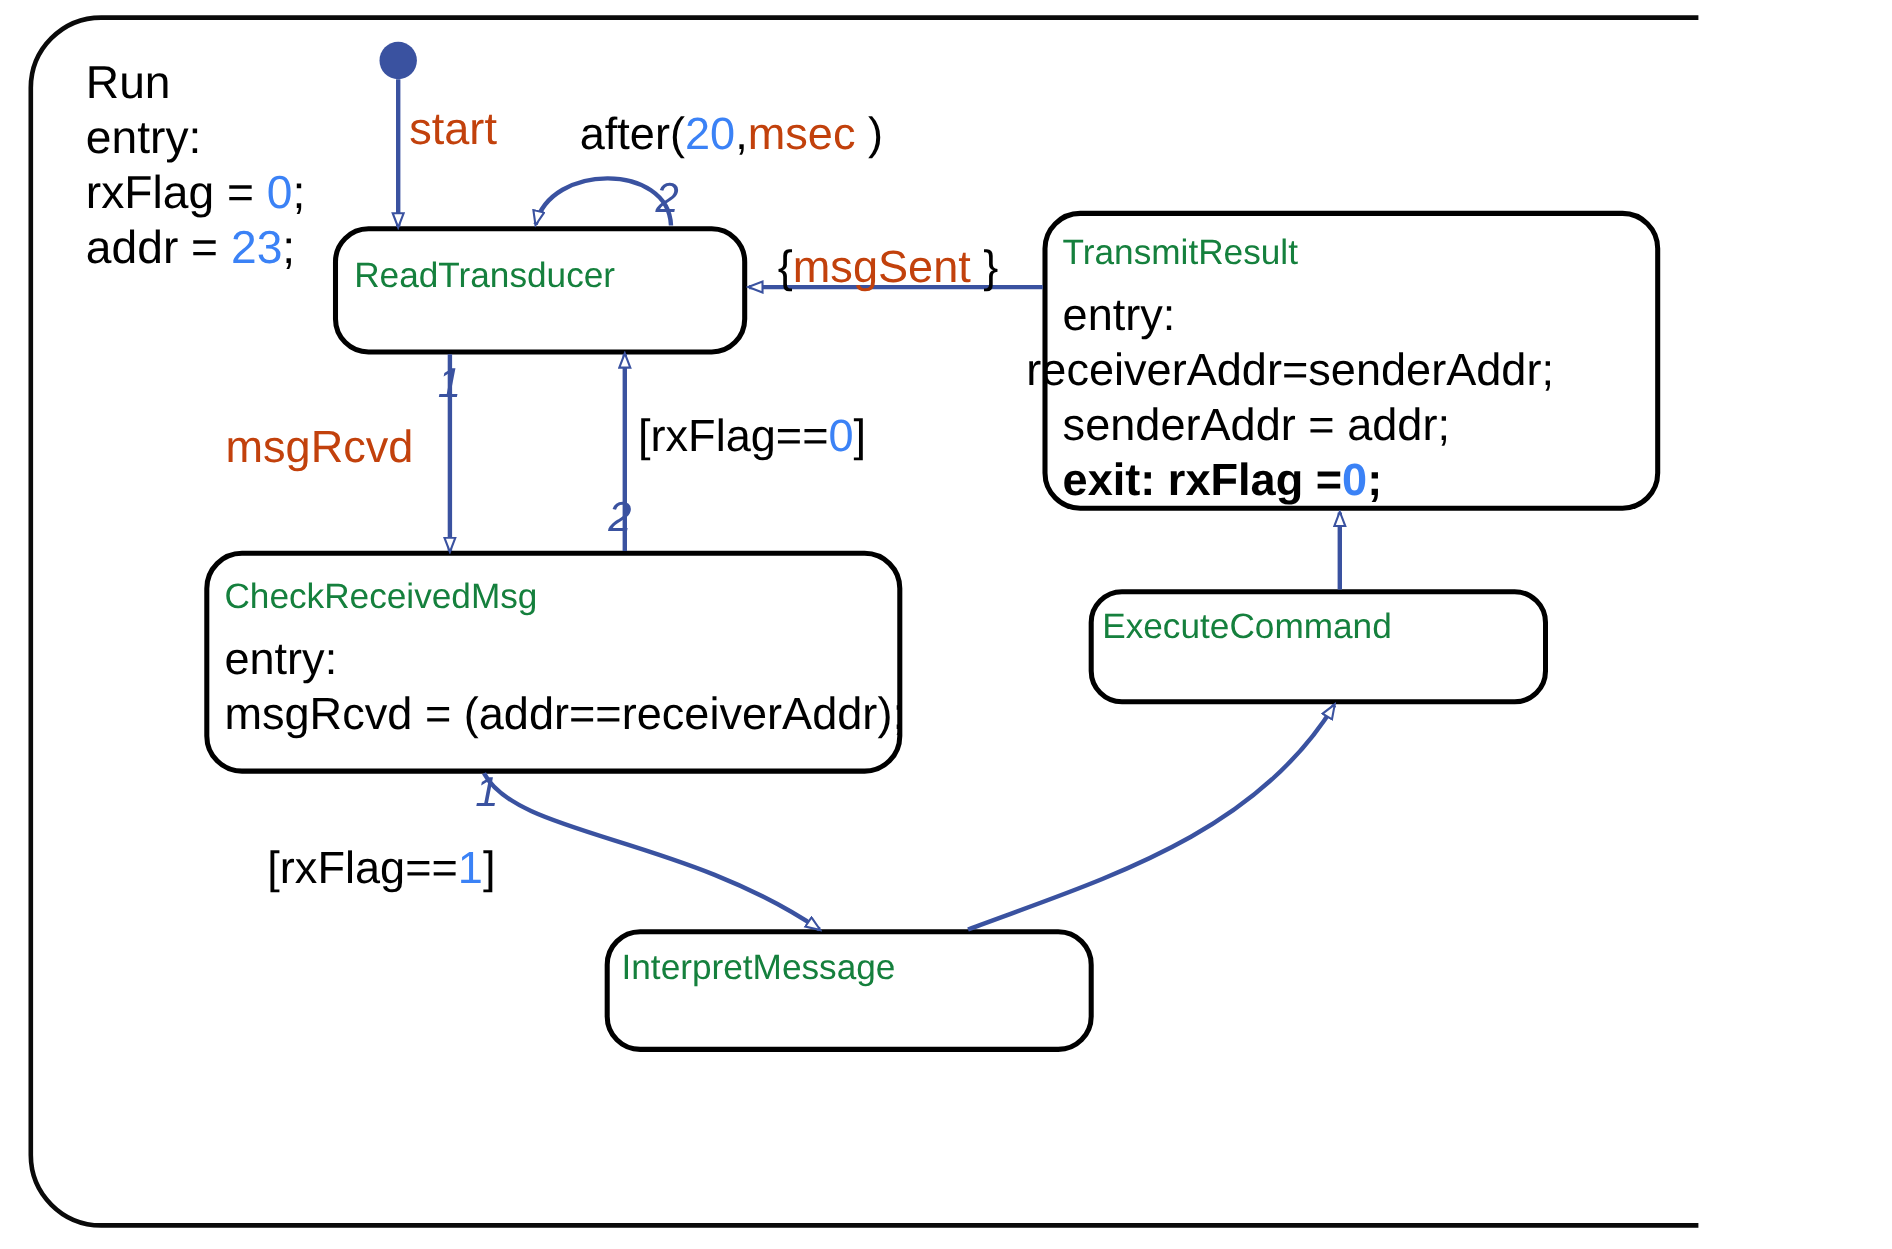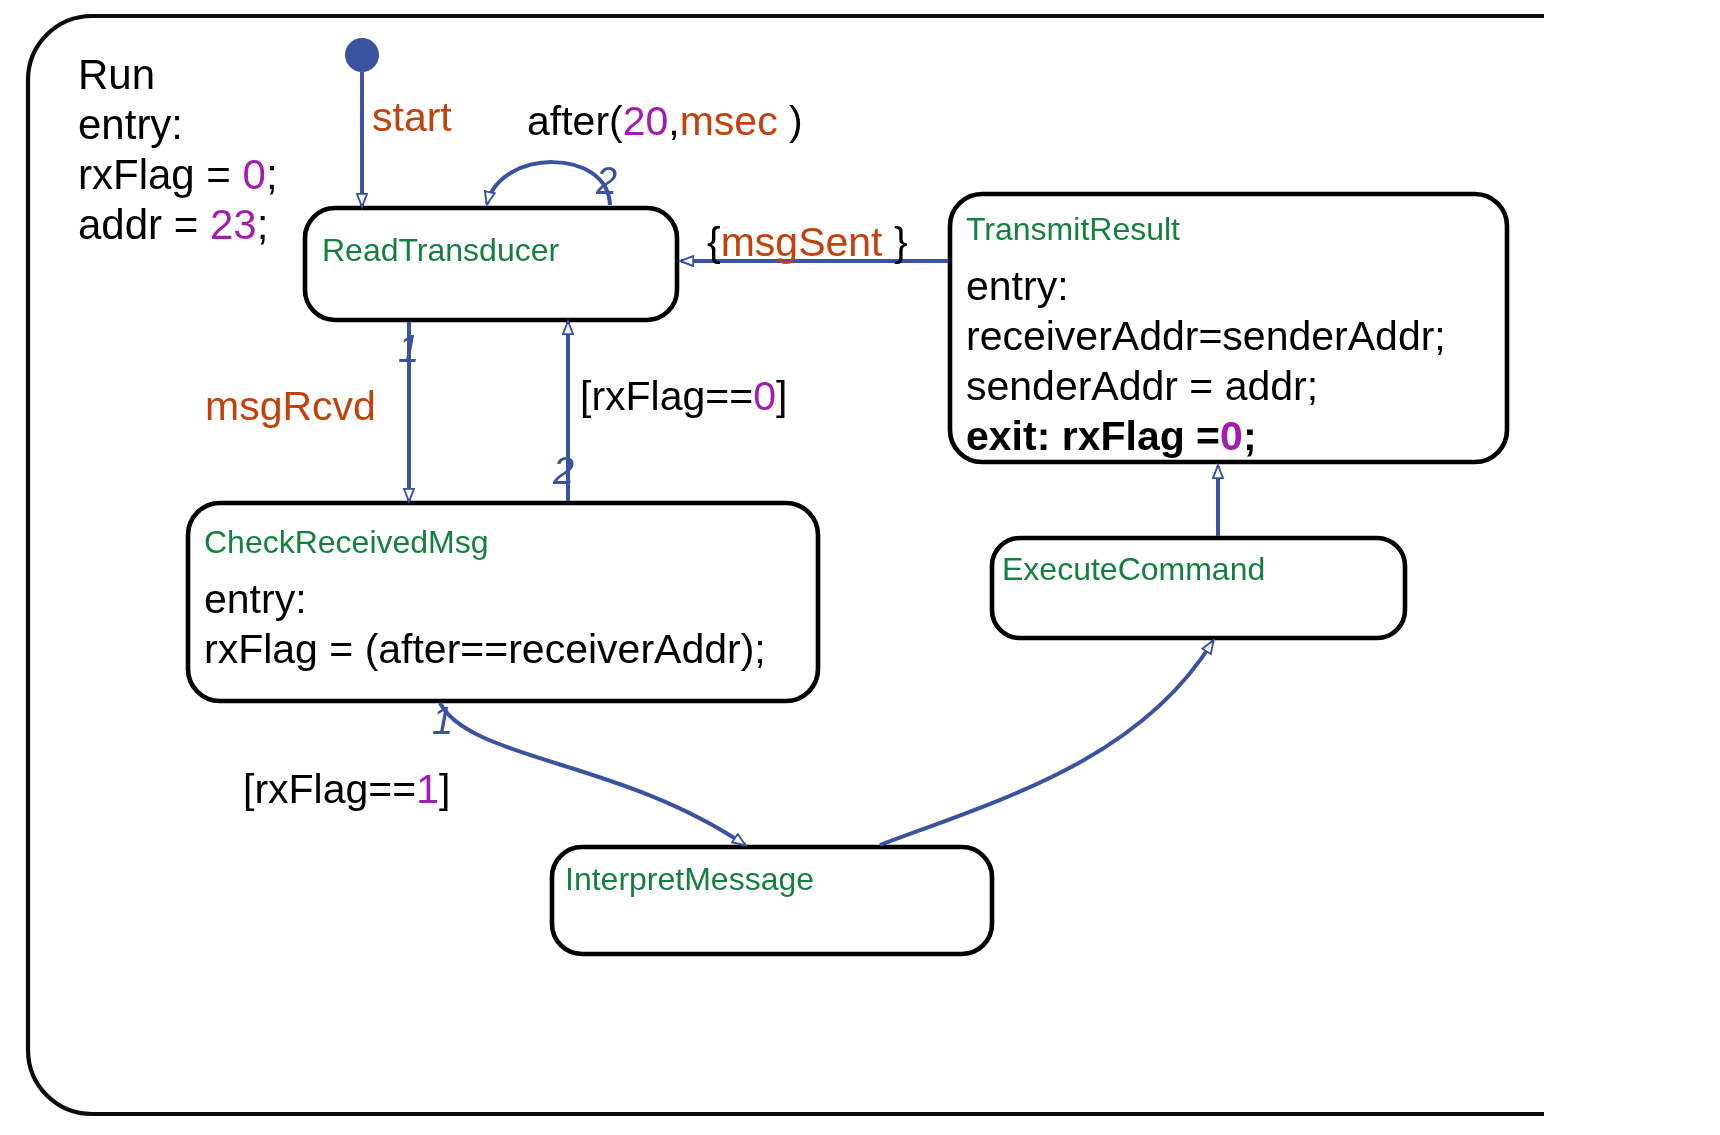--- a/index.html
+++ b/index.html
@@ -6,21 +6,21 @@
   body{font-family:"Liberation Sans", sans-serif;}
   #stage{position:relative;width:1544px;height:1135px;background:#fff;overflow:hidden;}
   #svg{position:absolute;left:0;top:0;width:1720px;height:1135px;}
   .txt{position:absolute;white-space:pre;line-height:1.18;color:#000;}
   .state-label{font-size:32px;color:#15803d;}
   .body-line{font-size:41px;color:#000;}
   .run-line{font-size:42px;color:#000;}
   .tlabel{font-size:41px;}
   .c-blue{color:#000000;}
   .c-orange{color:#c2410c;text-align:center;}
-  .c-magenta{color:#a21caf;margin-top:32px;}
+  .c-magenta{color:#3b82f6;margin-top:32px;}
   .prio{position:absolute;font-size:38px;font-style:italic;color:#3a52a0;}
   .corner-num{position:absolute;font-size:52px;font-style:italic;font-weight:bold;color:#ece3cf;}
 </style>
 </head>
 <body>
 
 <div id="stage">
 
   <svg id="svg" viewBox="0 0 1720 1135">
     <defs>
@@ -84,25 +84,25 @@
   <div class="txt tlabel" style="left:707px;top:218px;"><span class="c-blue">{</span><span class="c-orange">msgSent</span><span class="c-blue"> }</span></div>
 
   <div class="prio" style="left:432px;top:700px;">1</div>
 
   <div class="txt tlabel" style="left:243px;top:765px;"><span class="c-blue">[rxFlag==</span><span class="c-magenta">1</span><span class="c-blue">]</span></div>
 
   <div class="txt state-label" style="left:322px;top:232px;">ReadTransducer</div>
 
   <div class="txt state-label" style="left:966px;top:211px;">TransmitResult</div>
   <div class="txt body-line" style="left:966px;top:262px;">entry:</div>
-  <div class="txt body-line" style="left:966px;top:312px;">receiverAddr=senderAddr;</div>
+  <div class="txt body-line" style="left:933px;top:312px;">receiverAddr=senderAddr;</div>
   <div class="txt body-line" style="left:966px;top:362px;">senderAddr = addr;</div>
   <div class="txt body-line" style="left:966px;top:412px;font-weight:bold;"><span>exit: rxFlag =</span><span class="c-magenta">0</span><span>;</span></div>
 
   <div class="txt state-label" style="left:204px;top:524px;">CheckReceivedMsg</div>
   <div class="txt body-line" style="left:204px;top:575px;">entry:</div>
-  <div class="txt body-line" style="left:204px;top:625px;">rxFlag = (after==receiverAddr);</div>
+  <div class="txt body-line" style="left:204px;top:625px;">msgRcvd = (addr==receiverAddr);</div>
 
   <div class="txt state-label" style="left:565px;top:861px;">InterpretMessage</div>
 
   <div class="txt state-label" style="left:1002px;top:551px;">ExecuteCommand</div>
 
 </div>
 
 </body></html>

